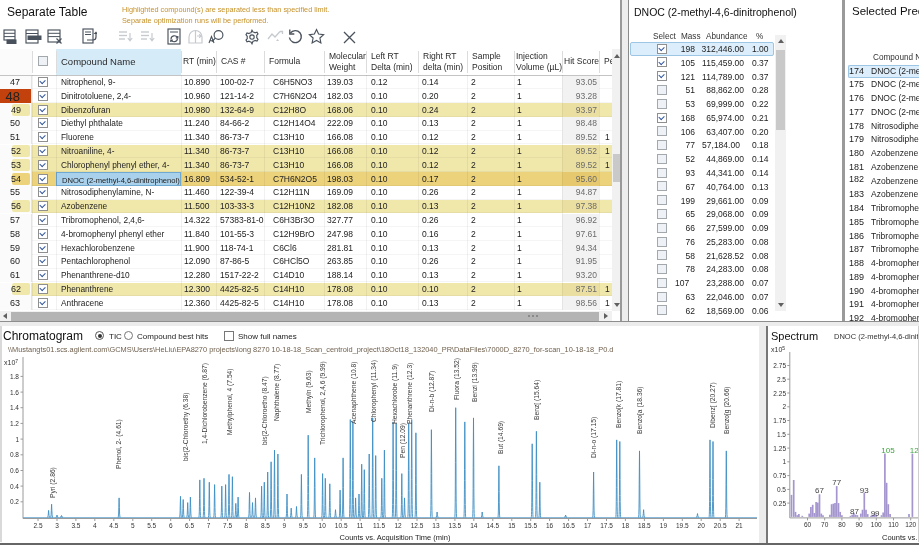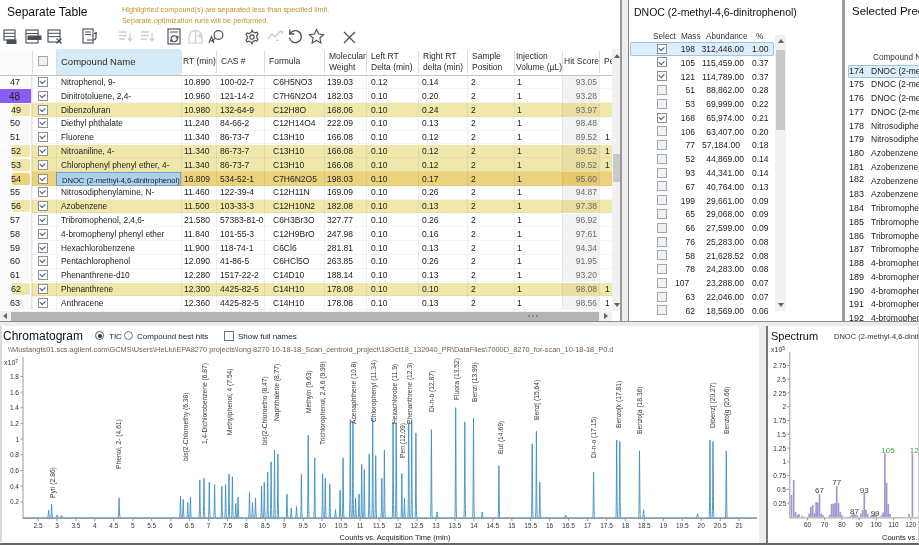--- a/index.html
+++ b/index.html
@@ -116,21 +116,21 @@
 <div class="abs tc" style="left:181px;top:75.5px;width:35px;height:13.8px;padding:1.5px 0 0 3px">10.890</div>
 <div class="abs tc" style="left:216px;top:75.5px;width:48px;height:13.8px;padding:1.5px 0 0 4px">100-02-7</div>
 <div class="abs tc" style="left:264px;top:75.5px;width:60px;height:13.8px;padding:1.5px 0 0 9px">C6H5NO3</div>
 <div class="abs tc" style="left:324px;top:75.5px;width:42px;height:13.8px;padding:1.5px 0 0 3px">139.03</div>
 <div class="abs tc" style="left:366px;top:75.5px;width:52px;height:13.8px;padding:1.5px 0 0 5px">0.12</div>
 <div class="abs tc" style="left:418px;top:75.5px;width:49px;height:13.8px;padding:1.5px 0 0 4px">0.14</div>
 <div class="abs tc" style="left:467px;top:75.5px;width:47px;height:13.8px;padding:1.5px 0 0 4px">2</div>
 <div class="abs tc" style="left:514px;top:75.5px;width:48px;height:13.8px;padding:1.5px 0 0 3px">1</div>
 <div class="abs tc" style="left:562px;top:75.5px;width:37px;height:13.8px;padding:1.5px 2px 0 0;text-align:right;background:#f2f2f2;color:#6b6b6b">93.05</div>
 <div class="abs" style="left:32px;top:89.3px;width:580px;height:13.8px;background:#ffffff;border-bottom:1px solid rgba(0,0,0,0.04)"></div>
-<div class="abs tc" style="left:0;top:89.3px;width:32px;height:13.8px;background:#8b5cf6;text-align:right;padding:1.5px 11px 0 0;border-right:1px solid #e3e3e3;font-size:10px">48</div>
+<div class="abs tc" style="left:0;top:89.3px;width:32px;height:13.8px;background:#c2410c;text-align:right;padding:1.5px 11px 0 0;border-right:1px solid #e3e3e3;font-size:13px">48</div>
 <div class="abs cb c" style="left:38px;top:90.7px"></div>
 <div class="abs tc" style="left:56px;top:89.3px;width:125px;height:13.8px;padding:1.5px 0 0 5px;white-space:nowrap;overflow:hidden;font-size:8.3px">Dinitrotoluene, 2,4-</div>
 <div class="abs tc" style="left:181px;top:89.3px;width:35px;height:13.8px;padding:1.5px 0 0 3px">10.960</div>
 <div class="abs tc" style="left:216px;top:89.3px;width:48px;height:13.8px;padding:1.5px 0 0 4px">121-14-2</div>
 <div class="abs tc" style="left:264px;top:89.3px;width:60px;height:13.8px;padding:1.5px 0 0 9px">C7H6N2O4</div>
 <div class="abs tc" style="left:324px;top:89.3px;width:42px;height:13.8px;padding:1.5px 0 0 3px">182.03</div>
 <div class="abs tc" style="left:366px;top:89.3px;width:52px;height:13.8px;padding:1.5px 0 0 5px">0.10</div>
 <div class="abs tc" style="left:418px;top:89.3px;width:49px;height:13.8px;padding:1.5px 0 0 4px">0.20</div>
 <div class="abs tc" style="left:467px;top:89.3px;width:47px;height:13.8px;padding:1.5px 0 0 4px">2</div>
 <div class="abs tc" style="left:514px;top:89.3px;width:48px;height:13.8px;padding:1.5px 0 0 3px">1</div>
@@ -249,21 +249,21 @@
 <div class="abs tc" style="left:324px;top:199.7px;width:42px;height:13.8px;padding:1.5px 0 0 3px">182.08</div>
 <div class="abs tc" style="left:366px;top:199.7px;width:52px;height:13.8px;padding:1.5px 0 0 5px">0.10</div>
 <div class="abs tc" style="left:418px;top:199.7px;width:49px;height:13.8px;padding:1.5px 0 0 4px">0.13</div>
 <div class="abs tc" style="left:467px;top:199.7px;width:47px;height:13.8px;padding:1.5px 0 0 4px">2</div>
 <div class="abs tc" style="left:514px;top:199.7px;width:48px;height:13.8px;padding:1.5px 0 0 3px">1</div>
 <div class="abs tc" style="left:562px;top:199.7px;width:37px;height:13.8px;padding:1.5px 2px 0 0;text-align:right;background:#eadfa0;color:#6b6b6b">97.38</div>
 <div class="abs" style="left:32px;top:213.5px;width:580px;height:13.8px;background:#ffffff;border-bottom:1px solid rgba(0,0,0,0.04)"></div>
 <div class="abs tc" style="left:0;top:213.5px;width:32px;height:13.8px;background:#fbfbfb;text-align:right;padding:1.5px 11px 0 0;border-right:1px solid #e3e3e3;font-size:9px">57</div>
 <div class="abs cb c" style="left:38px;top:214.9px"></div>
 <div class="abs tc" style="left:56px;top:213.5px;width:125px;height:13.8px;padding:1.5px 0 0 5px;white-space:nowrap;overflow:hidden;font-size:8.3px">Tribromophenol, 2,4,6-</div>
-<div class="abs tc" style="left:181px;top:213.5px;width:35px;height:13.8px;padding:1.5px 0 0 3px">21.580</div>
+<div class="abs tc" style="left:181px;top:213.5px;width:35px;height:13.8px;padding:1.5px 0 0 3px">14.322</div>
 <div class="abs tc" style="left:216px;top:213.5px;width:48px;height:13.8px;padding:1.5px 0 0 4px">57383-81-0</div>
 <div class="abs tc" style="left:264px;top:213.5px;width:60px;height:13.8px;padding:1.5px 0 0 9px">C6H3Br3O</div>
 <div class="abs tc" style="left:324px;top:213.5px;width:42px;height:13.8px;padding:1.5px 0 0 3px">327.77</div>
 <div class="abs tc" style="left:366px;top:213.5px;width:52px;height:13.8px;padding:1.5px 0 0 5px">0.10</div>
 <div class="abs tc" style="left:418px;top:213.5px;width:49px;height:13.8px;padding:1.5px 0 0 4px">0.26</div>
 <div class="abs tc" style="left:467px;top:213.5px;width:47px;height:13.8px;padding:1.5px 0 0 4px">2</div>
 <div class="abs tc" style="left:514px;top:213.5px;width:48px;height:13.8px;padding:1.5px 0 0 3px">1</div>
 <div class="abs tc" style="left:562px;top:213.5px;width:37px;height:13.8px;padding:1.5px 2px 0 0;text-align:right;background:#f2f2f2;color:#6b6b6b">96.92</div>
 <div class="abs" style="left:32px;top:227.3px;width:580px;height:13.8px;background:#ffffff;border-bottom:1px solid rgba(0,0,0,0.04)"></div>
 <div class="abs tc" style="left:0;top:227.3px;width:32px;height:13.8px;background:#fbfbfb;text-align:right;padding:1.5px 11px 0 0;border-right:1px solid #e3e3e3;font-size:9px">58</div>
@@ -289,21 +289,21 @@
 <div class="abs tc" style="left:366px;top:241.1px;width:52px;height:13.8px;padding:1.5px 0 0 5px">0.10</div>
 <div class="abs tc" style="left:418px;top:241.1px;width:49px;height:13.8px;padding:1.5px 0 0 4px">0.13</div>
 <div class="abs tc" style="left:467px;top:241.1px;width:47px;height:13.8px;padding:1.5px 0 0 4px">2</div>
 <div class="abs tc" style="left:514px;top:241.1px;width:48px;height:13.8px;padding:1.5px 0 0 3px">1</div>
 <div class="abs tc" style="left:562px;top:241.1px;width:37px;height:13.8px;padding:1.5px 2px 0 0;text-align:right;background:#f2f2f2;color:#6b6b6b">94.34</div>
 <div class="abs" style="left:32px;top:254.9px;width:580px;height:13.8px;background:#ffffff;border-bottom:1px solid rgba(0,0,0,0.04)"></div>
 <div class="abs tc" style="left:0;top:254.9px;width:32px;height:13.8px;background:#fbfbfb;text-align:right;padding:1.5px 11px 0 0;border-right:1px solid #e3e3e3;font-size:9px">60</div>
 <div class="abs cb c" style="left:38px;top:256.3px"></div>
 <div class="abs tc" style="left:56px;top:254.9px;width:125px;height:13.8px;padding:1.5px 0 0 5px;white-space:nowrap;overflow:hidden;font-size:8.3px">Pentachlorophenol</div>
 <div class="abs tc" style="left:181px;top:254.9px;width:35px;height:13.8px;padding:1.5px 0 0 3px">12.090</div>
-<div class="abs tc" style="left:216px;top:254.9px;width:48px;height:13.8px;padding:1.5px 0 0 4px">41-86-5</div>
+<div class="abs tc" style="left:216px;top:254.9px;width:48px;height:13.8px;padding:1.5px 0 0 4px">87-86-5</div>
 <div class="abs tc" style="left:264px;top:254.9px;width:60px;height:13.8px;padding:1.5px 0 0 9px">C6HCl5O</div>
 <div class="abs tc" style="left:324px;top:254.9px;width:42px;height:13.8px;padding:1.5px 0 0 3px">263.85</div>
 <div class="abs tc" style="left:366px;top:254.9px;width:52px;height:13.8px;padding:1.5px 0 0 5px">0.10</div>
 <div class="abs tc" style="left:418px;top:254.9px;width:49px;height:13.8px;padding:1.5px 0 0 4px">0.26</div>
 <div class="abs tc" style="left:467px;top:254.9px;width:47px;height:13.8px;padding:1.5px 0 0 4px">2</div>
 <div class="abs tc" style="left:514px;top:254.9px;width:48px;height:13.8px;padding:1.5px 0 0 3px">1</div>
 <div class="abs tc" style="left:562px;top:254.9px;width:37px;height:13.8px;padding:1.5px 2px 0 0;text-align:right;background:#f2f2f2;color:#6b6b6b">91.95</div>
 <div class="abs" style="left:32px;top:268.7px;width:580px;height:13.8px;background:#ffffff;border-bottom:1px solid rgba(0,0,0,0.04)"></div>
 <div class="abs tc" style="left:0;top:268.7px;width:32px;height:13.8px;background:#fbfbfb;text-align:right;padding:1.5px 11px 0 0;border-right:1px solid #e3e3e3;font-size:9px">61</div>
 <div class="abs cb c" style="left:38px;top:270.1px"></div>
@@ -324,21 +324,21 @@
 <div class="abs cb c" style="left:38px;top:283.9px"></div>
 <div class="abs tc" style="left:56px;top:282.5px;width:125px;height:13.8px;padding:1.5px 0 0 5px;white-space:nowrap;overflow:hidden;font-size:8.3px">Phenanthrene</div>
 <div class="abs tc" style="left:181px;top:282.5px;width:35px;height:13.8px;padding:1.5px 0 0 3px">12.300</div>
 <div class="abs tc" style="left:216px;top:282.5px;width:48px;height:13.8px;padding:1.5px 0 0 4px">4425-82-5</div>
 <div class="abs tc" style="left:264px;top:282.5px;width:60px;height:13.8px;padding:1.5px 0 0 9px">C14H10</div>
 <div class="abs tc" style="left:324px;top:282.5px;width:42px;height:13.8px;padding:1.5px 0 0 3px">178.08</div>
 <div class="abs tc" style="left:366px;top:282.5px;width:52px;height:13.8px;padding:1.5px 0 0 5px">0.10</div>
 <div class="abs tc" style="left:418px;top:282.5px;width:49px;height:13.8px;padding:1.5px 0 0 4px">0.10</div>
 <div class="abs tc" style="left:467px;top:282.5px;width:47px;height:13.8px;padding:1.5px 0 0 4px">2</div>
 <div class="abs tc" style="left:514px;top:282.5px;width:48px;height:13.8px;padding:1.5px 0 0 3px">1</div>
-<div class="abs tc" style="left:562px;top:282.5px;width:37px;height:13.8px;padding:1.5px 2px 0 0;text-align:right;background:#eadfa0;color:#6b6b6b">98.08</div>
+<div class="abs tc" style="left:562px;top:282.5px;width:37px;height:13.8px;padding:1.5px 2px 0 0;text-align:right;background:#eadfa0;color:#6b6b6b">87.51</div>
 <div class="abs tc" style="left:599px;top:282.5px;width:13px;height:13.8px;padding:1.5px 0 0 6px">1</div>
 <div class="abs" style="left:32px;top:296.3px;width:580px;height:13.8px;background:#ffffff;border-bottom:1px solid rgba(0,0,0,0.04)"></div>
 <div class="abs tc" style="left:0;top:296.3px;width:32px;height:13.8px;background:#fbfbfb;text-align:right;padding:1.5px 11px 0 0;border-right:1px solid #e3e3e3;font-size:9px">63</div>
 <div class="abs cb c" style="left:38px;top:297.7px"></div>
 <div class="abs tc" style="left:56px;top:296.3px;width:125px;height:13.8px;padding:1.5px 0 0 5px;white-space:nowrap;overflow:hidden;font-size:8.3px">Anthracene</div>
 <div class="abs tc" style="left:181px;top:296.3px;width:35px;height:13.8px;padding:1.5px 0 0 3px">12.360</div>
 <div class="abs tc" style="left:216px;top:296.3px;width:48px;height:13.8px;padding:1.5px 0 0 4px">4425-82-5</div>
 <div class="abs tc" style="left:264px;top:296.3px;width:60px;height:13.8px;padding:1.5px 0 0 9px">C14H10</div>
 <div class="abs tc" style="left:324px;top:296.3px;width:42px;height:13.8px;padding:1.5px 0 0 3px">178.08</div>
 <div class="abs tc" style="left:366px;top:296.3px;width:52px;height:13.8px;padding:1.5px 0 0 5px">0.10</div>

